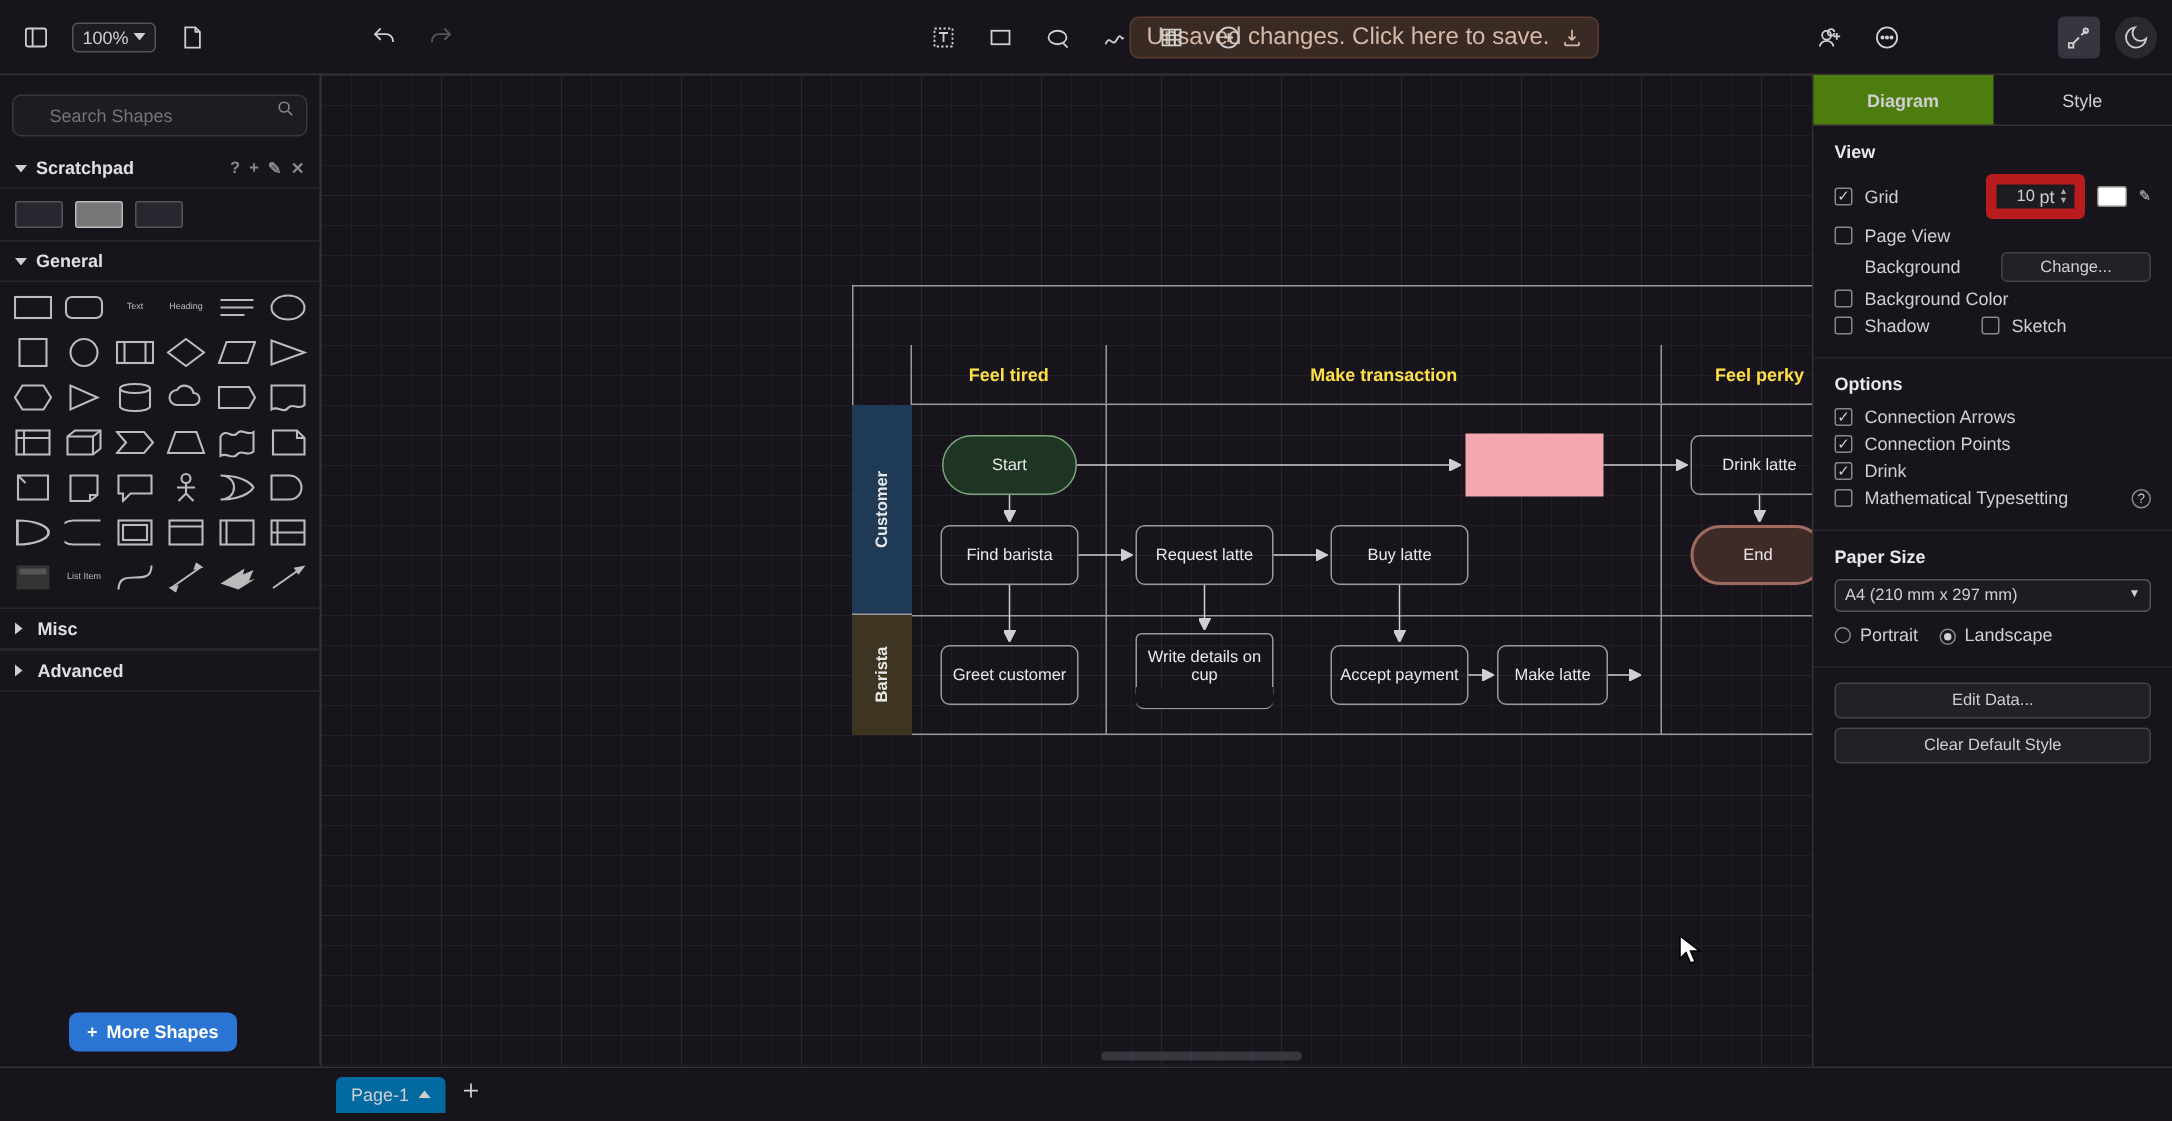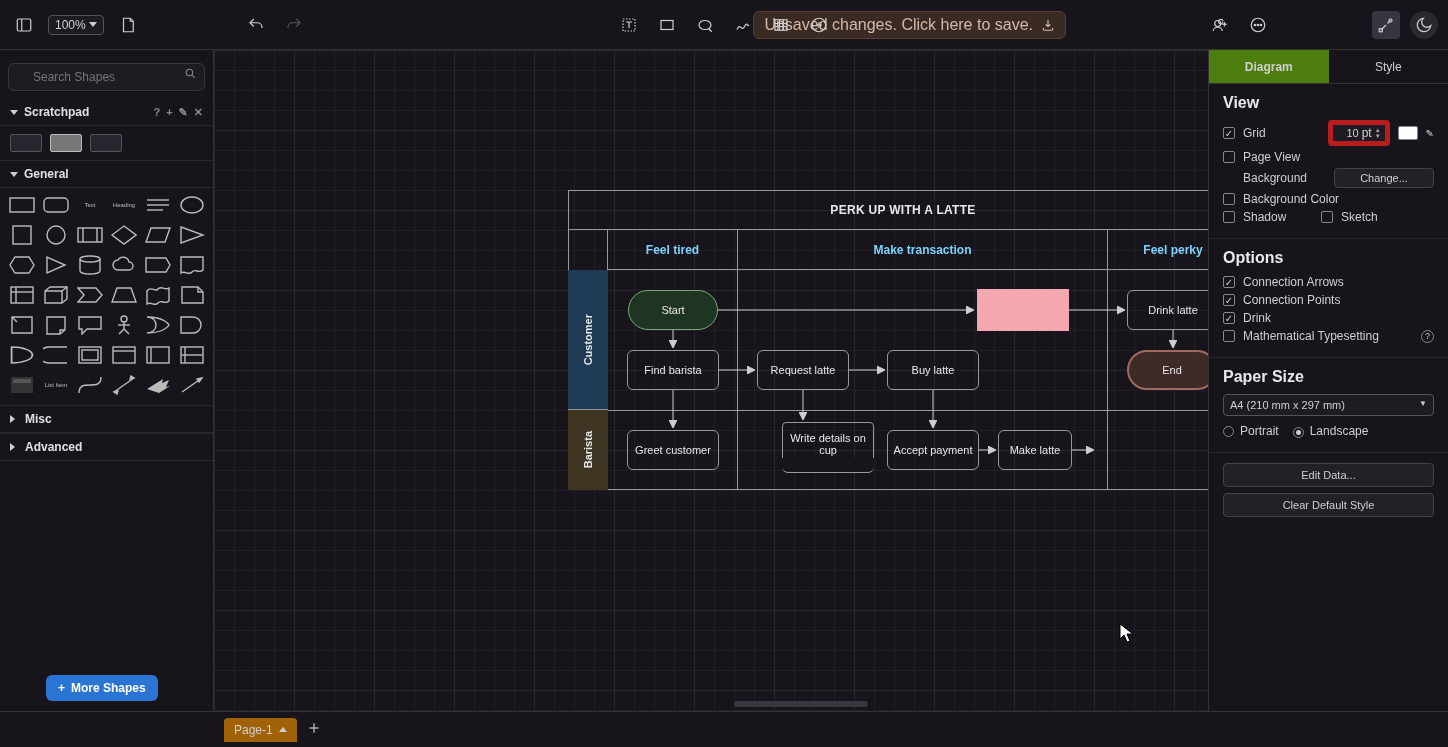--- a/index.html
+++ b/index.html
@@ -51,27 +51,27 @@
     linear-gradient(90deg, #2a2630 1px, transparent 1px),
     linear-gradient(#211e27 1px, transparent 1px),
     linear-gradient(90deg, #211e27 1px, transparent 1px);
   background-size: 80px 80px, 80px 80px, 20px 20px, 20px 20px;
 }
 .diagram { position: absolute; left: 354px; top: 140px; width: 670px; height: 300px; }
 .diagram-border { position: absolute; inset: 0; border: 1px solid #999; }
 .title-row { position: absolute; left: 0; top: 0; right: 0; height: 40px; border-bottom: 1px solid #999; display: flex; align-items: center; justify-content: center; background: transparent; }
 .title-text { font-size: 12px; font-weight: 700; color: #e8e8e8; letter-spacing: .3px; }
 .lane-labels { position: absolute; top: 40px; left: 40px; right: 0; height: 40px; display: flex; border-bottom: 1px solid #999; }
-.lane-label { display: flex; align-items: center; justify-content: center; font-size: 12px; font-weight: 600; color: #7dd3fc; border-right: 1px solid #999; }
+.lane-label { display: flex; align-items: center; justify-content: center; font-size: 12px; font-weight: 600; color: #fde047; border-right: 1px solid #999; }
 .swim-left { position: absolute; left: 0; top: 40px; width: 40px; bottom: 0; border-right: 1px solid #999; }
 .swim-role { position: absolute; left: 0; width: 40px; display: flex; align-items: center; justify-content: center; }
 .swim-role span { writing-mode: vertical-rl; transform: rotate(180deg); font-size: 11px; font-weight: 600; color: #e8e8e8; }
 .role-customer { top: 40px; height: 140px; background: #1e3a54; border-bottom: 1px solid #999; }
 .role-barista { top: 180px; height: 80px; background: #3d3422; }
-.swim-body { position: absolute; left: 40px; top: 80px; right: 0; bottom: 0; padding-left: 25px; }
+.swim-body { position: absolute; left: 40px; top: 80px; right: 0; bottom: 0; }
 .col { position: absolute; top: 0; bottom: 0; border-right: 1px solid #999; }
 .row-sep { position: absolute; left: 0; right: 0; border-top: 1px solid #999; }
 .node { position: absolute; display: flex; align-items: center; justify-content: center; text-align: center; font-size: 11px; color: #e8e8e8; padding: 2px 4px; }
 .n-start { width: 90px; height: 40px; border: 1px solid #7aa77a; border-radius: 20px; background: #1f3524; }
 .n-rect { width: 92px; height: 40px; border: 1px solid #999; border-radius: 6px; background: transparent; }
 .n-pink { width: 92px; height: 42px; background: #f4a7ae; border: none; }
 .n-end { width: 90px; height: 40px; border: 2px solid #a06a5f; border-radius: 20px; background: #3e2a27; }
 .n-doc { width: 92px; height: 44px; border: 1px solid #999; border-radius: 4px; background: transparent; position: relative; }
 .n-doc::after { content: ""; position: absolute; left: -1px; right: -1px; bottom: -8px; height: 14px;
   background: radial-gradient(ellipse 60% 12px at 30% 0, transparent 11px, #18141b 12px),
@@ -83,40 +83,40 @@
 .edge .arrow { fill: #cfcfcf; }
 .cursor { position: absolute; left: 905px; top: 573px; }
 .hscroll { position: absolute; left: 520px; right: 340px; bottom: 4px; height: 6px; background: #3a3640; border-radius: 3px; }
 
 
 .right { width: 240px; border-left: 1px solid #333; display: flex; flex-direction: column; background: #18141b; }
 .rtabs { display: flex; height: 34px; border-bottom: 1px solid #333; }
 .rtab { flex: 1; display: flex; align-items: center; justify-content: center; font-size: 12px; color: #cfcfcf; }
 .rtab.active { background: #4d7c0f; font-weight: 700; }
 .rsec { padding: 10px 14px; border-bottom: 1px solid #2a2630; font-size: 12px; }
-.rsec h4 { font-size: 16px; font-weight: 700; color: #e8e8e8; margin-bottom: 8px; }
+.rsec h4 { font-size: 12px; font-weight: 700; color: #e8e8e8; margin-bottom: 8px; }
 .frow { display: flex; align-items: center; gap: 8px; margin: 4px 0; }
 .frow label { flex: 1; }
 .chk { width: 12px; height: 12px; border: 1px solid #888; display: inline-flex; align-items: center; justify-content: center; border-radius: 2px; }
 .chk.on::after { content: "✓"; font-size: 10px; color: #cfcfcf; }
 .radio { width: 11px; height: 11px; border: 1px solid #888; border-radius: 50%; display: inline-flex; align-items: center; justify-content: center; }
 .radio.on::after { content: ""; width: 5px; height: 5px; background: #cfcfcf; border-radius: 50%; }
-.nfield { display: flex; align-items: center; border: 5px solid #b91c1c; border-radius: 4px; padding: 1px 4px; background: #1f1b22; gap: 3px; }
+.nfield { display: flex; align-items: center; border: 7px solid #b91c1c; border-radius: 4px; padding: 1px 4px; background: #1f1b22; gap: 3px; }
 .nfield input { width: 22px; background: transparent; border: none; color: #cfcfcf; font-size: 11px; text-align: right; }
 .stepper { display: flex; flex-direction: column; }
 .stepper span { font-size: 6px; line-height: 6px; color: #aaa; }
 .swatch { width: 20px; height: 14px; background: #fff; border: 1px solid #888; border-radius: 2px; }
 .btn { background: #232028; border: 1px solid #444; color: #cfcfcf; font-size: 11px; padding: 3px 10px; border-radius: 4px; }
 .btn.wide { display: block; width: 100%; text-align: center; padding: 5px; }
 .sel { width: 100%; background: #1f1b22; border: 1px solid #555; border-radius: 4px; padding: 4px 6px; color: #cfcfcf; font-size: 11px; display: flex; justify-content: space-between; align-items: flex-start; }
 
 
 .footer { height: 36px; border-top: 1px solid #333; display: flex; align-items: center; padding: 0 10px; background: #18141b; }
 .footer-inner { margin-left: 214px; display: flex; align-items: center; gap: 10px; }
-.page-tab { display: flex; align-items: center; gap: 6px; background: #a16207; padding: 5px 10px; border-radius: 4px 4px 0 0; font-size: 12px; }
+.page-tab { display: flex; align-items: center; gap: 6px; background: #0369a1; padding: 5px 10px; border-radius: 4px 4px 0 0; font-size: 12px; }
 .add-page { color: #cfcfcf; }
 
 .tri { width: 0; height: 0; border-left: 4px solid transparent; border-right: 4px solid transparent; }
 .tri.down { border-top: 5px solid #cfcfcf; }
 .tri.right { border-top: 4px solid transparent; border-bottom: 4px solid transparent; border-left: 5px solid #cfcfcf; }
 .tri.up { border-bottom: 5px solid #cfcfcf; }
 </style>
 </head>
 <body>
 
@@ -522,23 +522,20 @@
           <span style="font-weight:700">+</span>
           <span>More Shapes</span>
         </button>
       </div>
     </div>
 
     <div class="canvas-wrap">
       <div class="canvas"></div>
       <div class="diagram">
         <div class="diagram-border"></div>
-        <div class="title-row">
-            <span class="title-text">PERK UP WITH A LATTE</span>
-          </div>
         <div class="swim-left">
           <div class="swim-role role-customer">
               <span>Customer</span>
             </div>
           <div class="swim-role role-barista">
               <span>Barista</span>
             </div>
         </div>
         <div class="lane-labels">
           <div class="lane-label" style="width:130px">

